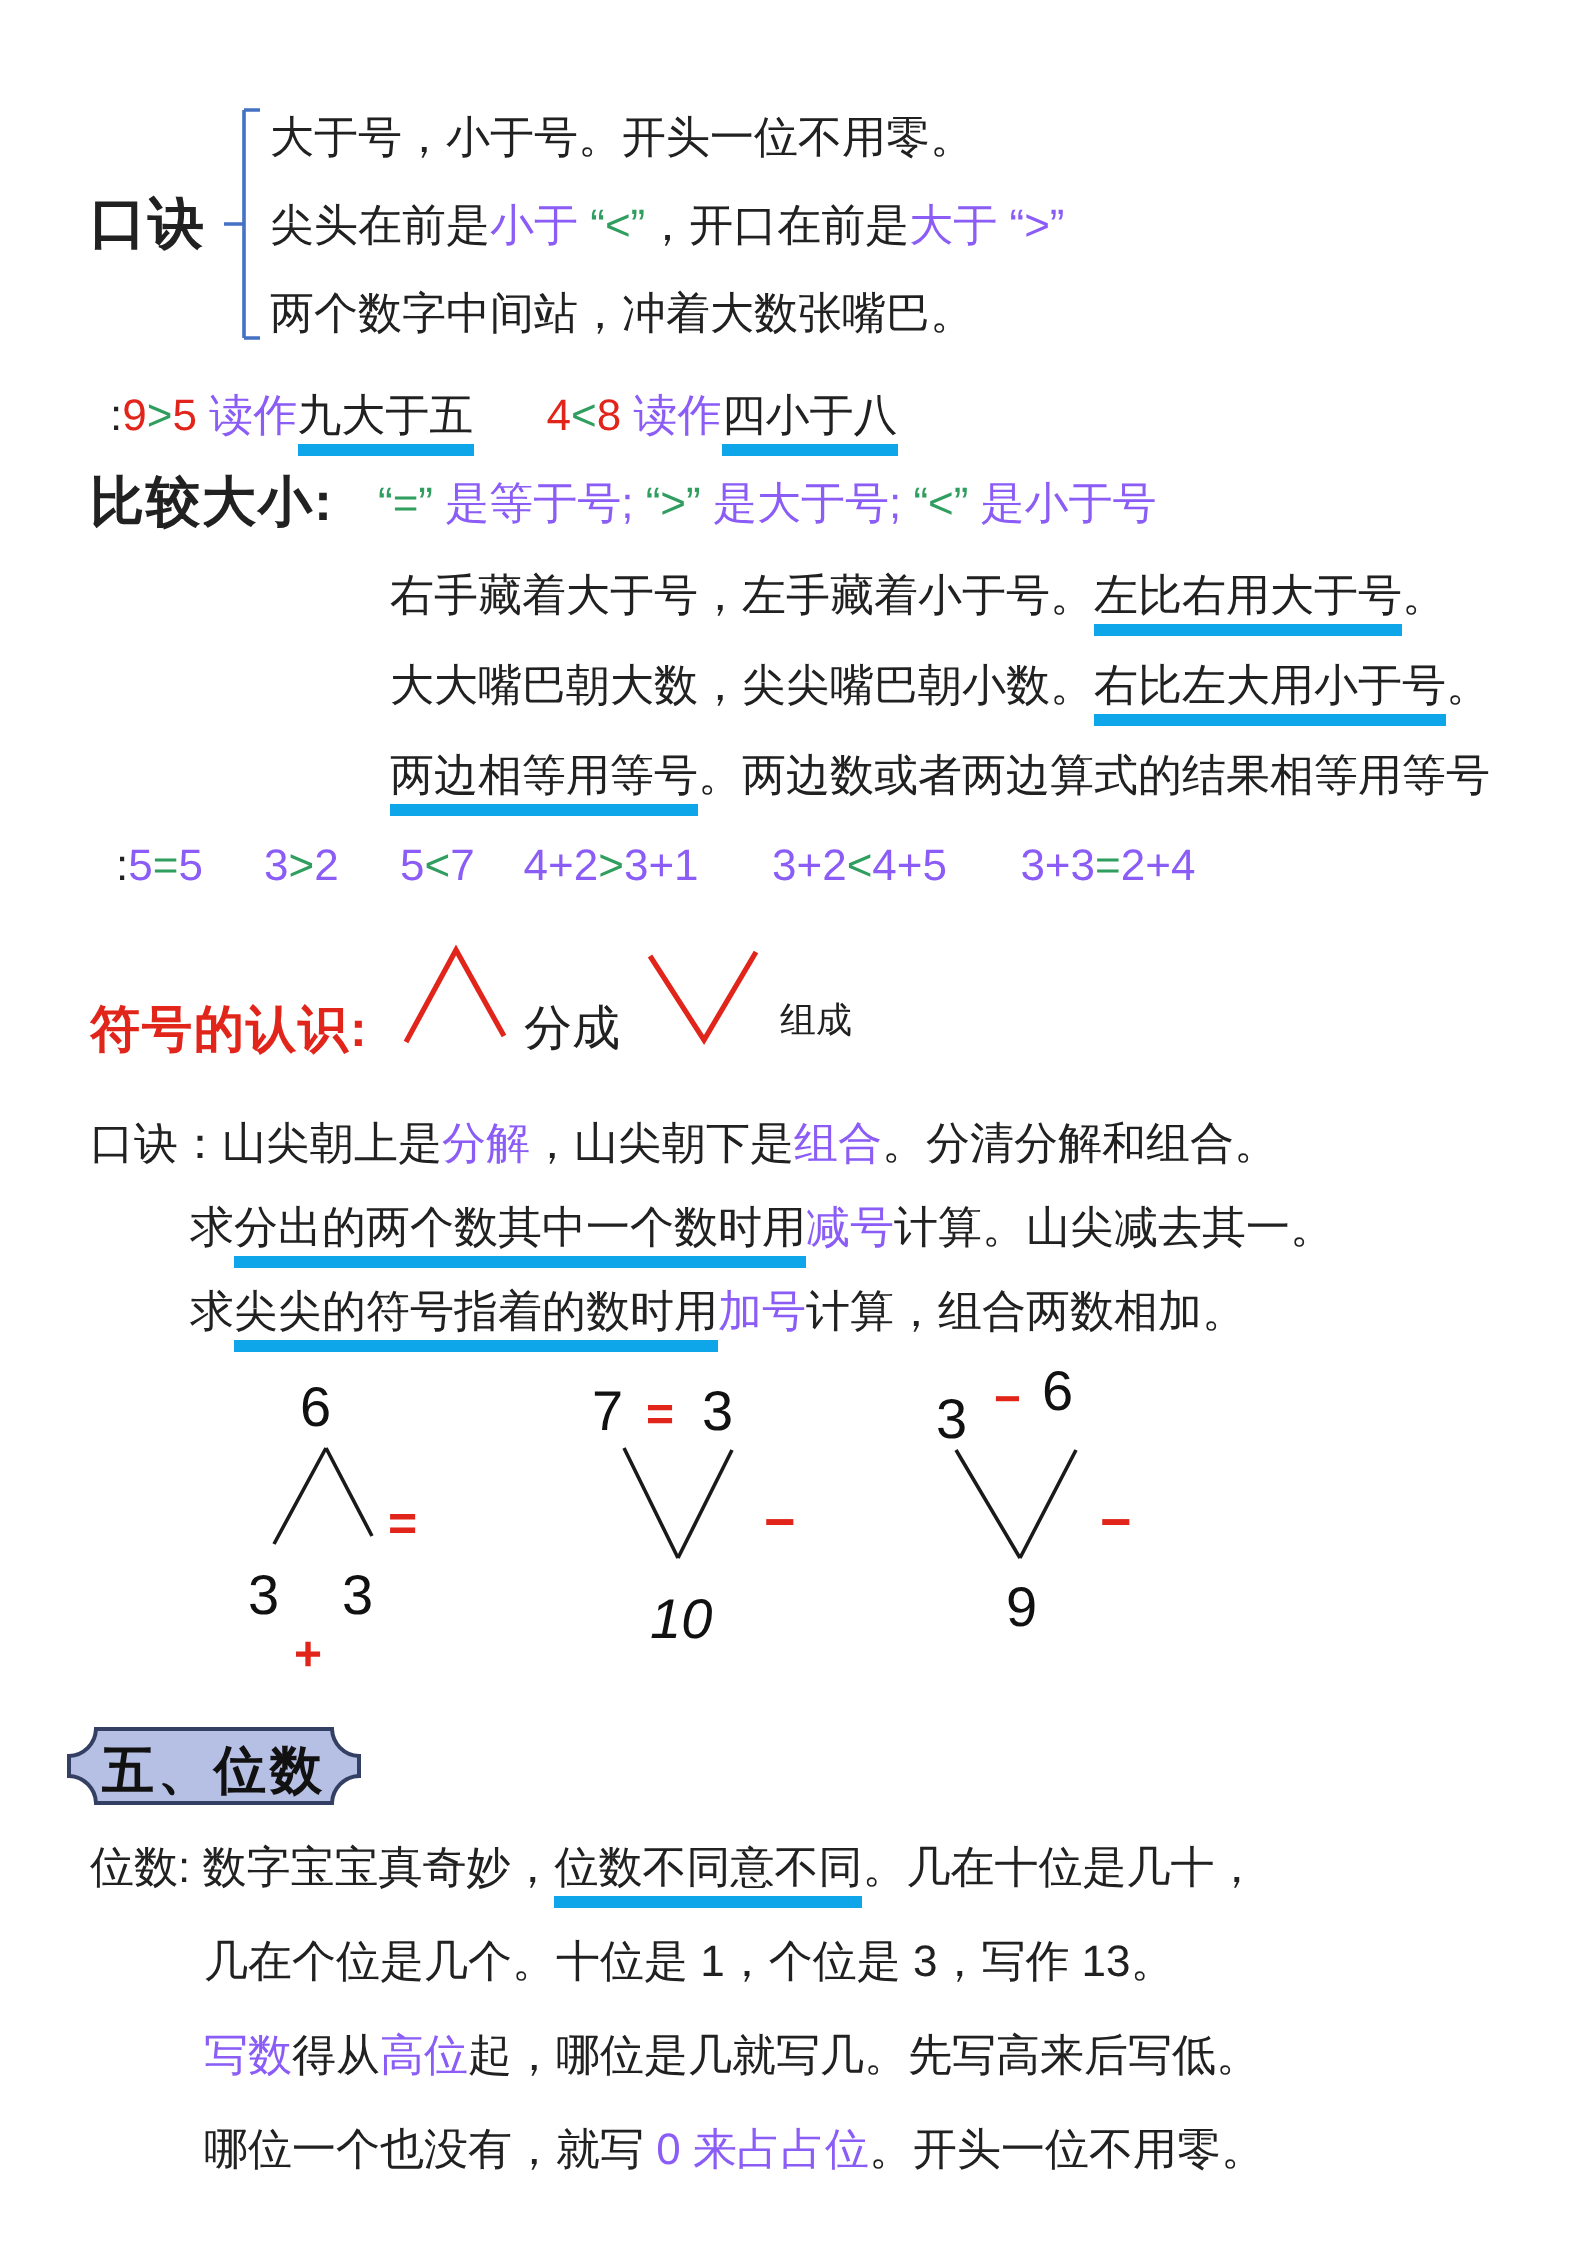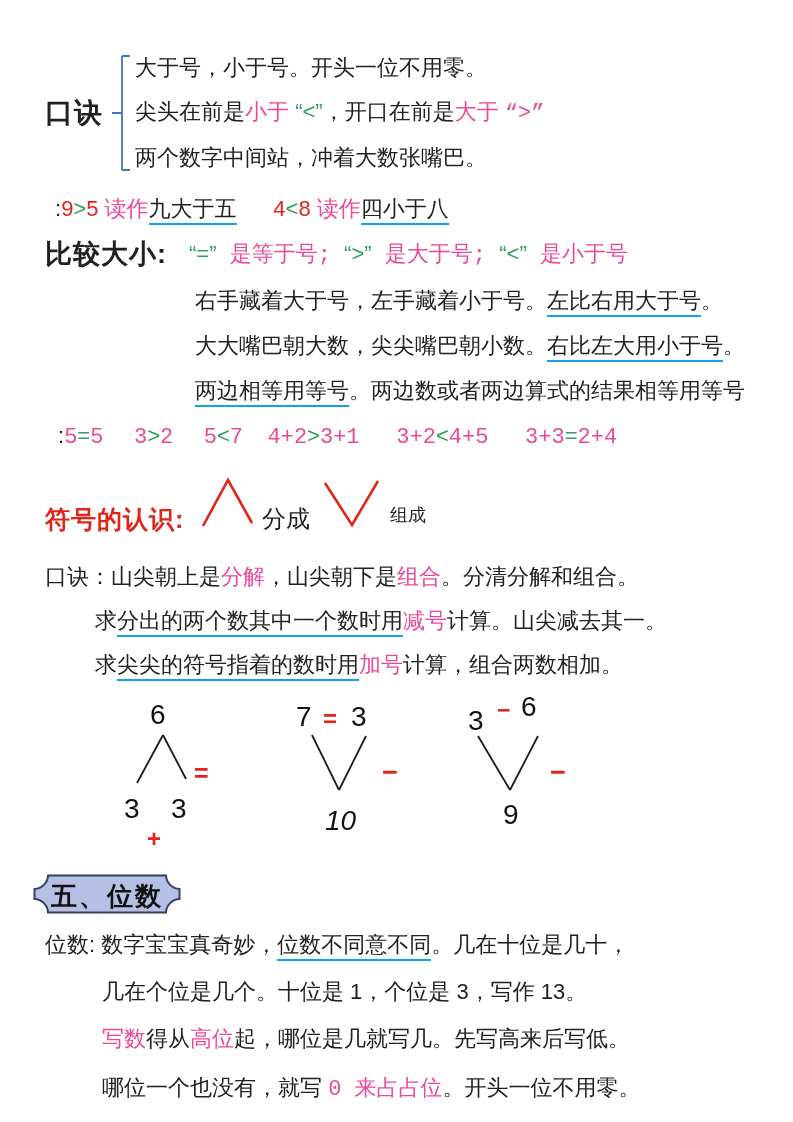--- a/index.html
+++ b/index.html
@@ -4,24 +4,24 @@
 <style>
   html,body{margin:0;padding:0;background:#e8e8e8;}
   .page{
     width:793px;height:1122px;margin:0 auto;background:#ffffff;
     position:relative;overflow:hidden;
     font-family:"Liberation Sans","DejaVu Sans",sans-serif;
     color:#212121;
   }
   .rich{white-space:pre-wrap;font-size:22px;line-height:31px;}
   .seg-k{color:#212121;}
-  .seg-b{color:#ec4899;font-family:Liberation Mono, monospace;}
+  .seg-b{color:#8b5cf6;}
   .seg-g{color:#2f9e5f;}
   .seg-r{color:#e1251b;}
-  .seg-u{color:#212121;border-bottom:2px solid #0ea5e9;padding-bottom:2px;}
+  .seg-u{color:#212121;border-bottom:6px solid #0ea5e9;padding-bottom:2px;}
 
   
   .sec1{display:flex;align-items:center;margin:52px 0 0 45px;}
   .koujue-label{font-size:28px;font-weight:600;letter-spacing:1px;}
   .bracket-svg{margin:0 2px 0 6px;}
   .sec1-lines{display:flex;flex-direction:column;gap:13px;}
 
   .example1{margin:20px 0 0 55px;}
 
   .compare-head{display:flex;align-items:center;margin:10px 18px 0 45px;}

